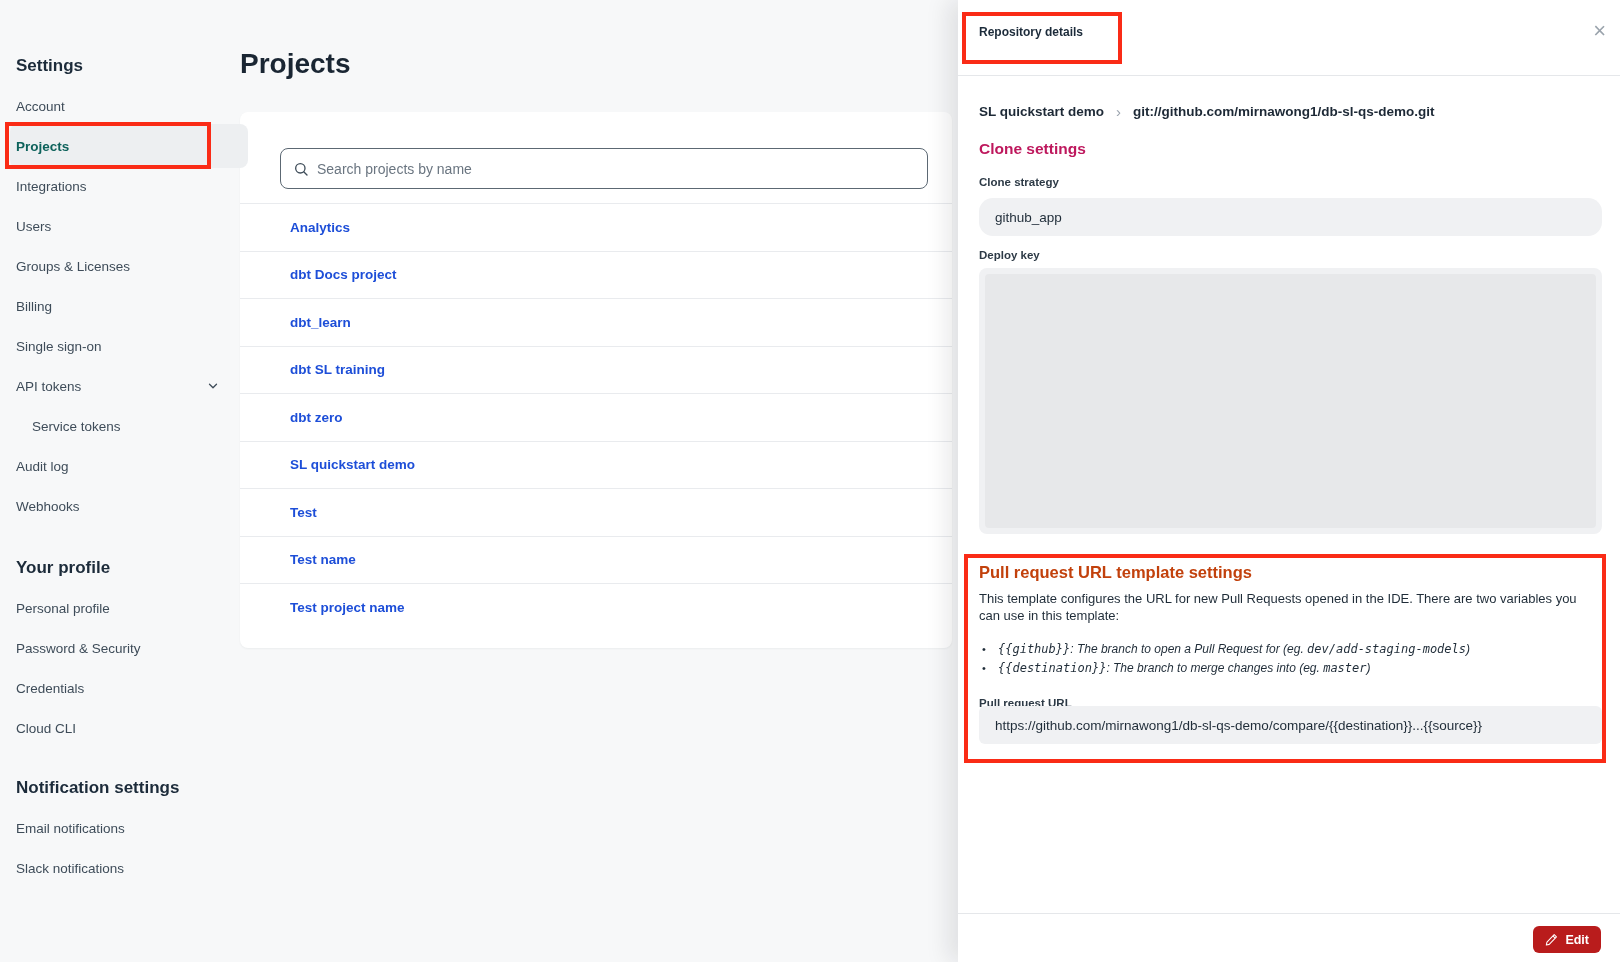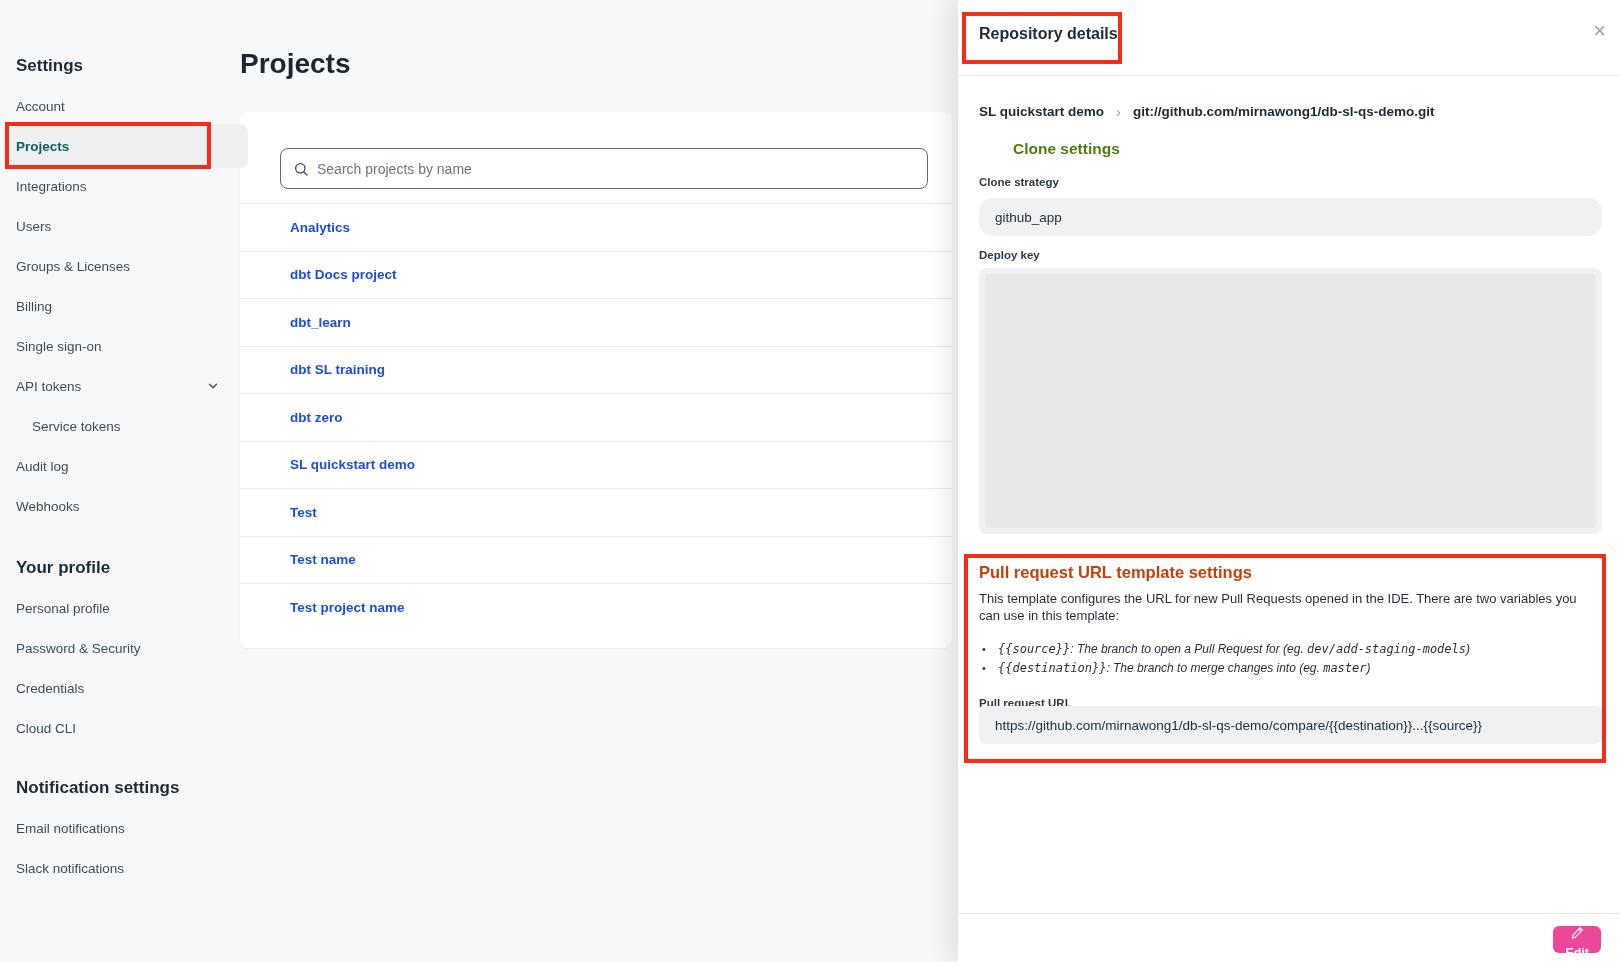--- a/index.html
+++ b/index.html
@@ -24,46 +24,46 @@
   .page-title { position:absolute; left:240px; top:48px; font-size:28px; font-weight:700; color:#1a2633; }
   .card { position:absolute; left:240px; top:112px; width:712px; height:536px; background:#ffffff; border-radius:8px; box-shadow:0 1px 2px rgba(20,30,40,0.05); overflow:hidden; }
   .search-wrap { position:absolute; left:40px; top:36px; width:648px; height:41px; border:1.5px solid #5c6873; border-radius:8px; background:#fff; display:flex; align-items:center; padding:0 12px; }
   .search-wrap input { border:none; outline:none; flex:1; font-family:"Liberation Sans",sans-serif; font-size:14px; color:#1f2c38; background:transparent; margin-left:8px; }
   .search-wrap input::placeholder { color:#6a7580; }
   .rows { position:absolute; left:0; top:91px; width:712px; }
   .prow { height:47.5px; display:flex; align-items:center; padding-left:50px; border-top:1px solid #e9ebee; font-size:13.5px; font-weight:700; color:#1d4ed8; cursor:pointer; }
 
   
   .panel { position:absolute; left:958px; top:0; width:662px; height:962px; background:#ffffff; box-shadow:-10px 0 22px rgba(16,24,32,0.10); }
-  .panel-title { position:absolute; left:21px; top:25px; font-size:16px; font-weight:700; color:#1c2b3a; }
+  .panel-title { position:absolute; left:21px; top:25px; font-size:12px; font-weight:700; color:#1c2b3a; }
   .rb-title { position:absolute; left:4px; top:12px; width:160px; height:52px; border:4px solid #fa2b16; }
   .close-x { position:absolute; right:14px; top:20px; font-size:22px; line-height:22px; color:#9aa3ac; cursor:pointer; font-weight:400; }
   .hdr-divider { position:absolute; left:0; top:75px; width:662px; height:1px; background:#e5e7ea; }
 
   .crumb { position:absolute; left:21px; top:103px; display:flex; align-items:center; font-size:13.5px; font-weight:700; color:#1d2936; }
   .crumb .sep { margin:0 12px; color:#9aa3ad; font-size:15px; font-weight:400; }
 
-  .sec-h { position:absolute; left:21px; font-size:15.5px; font-weight:700; color:#4d7c0f;margin-left:34px; }
+  .sec-h { position:absolute; left:21px; font-size:15.5px; font-weight:700; color:#be185d; }
   .fld-label { position:absolute; left:21px; font-size:11.5px; font-weight:700; color:#2d3a46; }
   .fld { position:absolute; left:21px; width:623px; height:38px; background:#f0f1f3; border-radius:6px; display:flex; align-items:center; padding-left:16px; font-size:13.5px; color:#1f2c38; }
 
   .deploy-outer { position:absolute; left:21px; top:268px; width:623px; height:266px; background:#f0f1f3; border-radius:8px; }
   .deploy-inner { position:absolute; left:6px; top:6px; right:6px; bottom:6px; background:#e7e8ea; border-radius:4px; }
 
   .rb-pr { position:absolute; left:6px; top:554px; width:642px; height:209px; border:4px solid #fa2b16; }
   .pr-h { position:absolute; left:21px; top:563px; font-size:16.5px; font-weight:700; color:#c2410c; }
   .pr-desc { position:absolute; left:21px; top:590px; width:600px; font-size:13px; line-height:17px; color:#1f2c38; }
   .pr-bullets { position:absolute; left:24px; top:640px; font-size:12px; color:#1f2c38; }
   .pr-bullets .bl { display:flex; align-items:baseline; line-height:19px; }
   .pr-bullets .dot { width:16px; color:#1f2c38; font-size:11px; }
   .code-it { font-family:"DejaVu Sans Mono", monospace; font-style:italic; font-size:12px; }
   .desc-it { font-style:italic; font-size:12px; }
 
   .footer-divider { position:absolute; left:0; top:913px; width:662px; height:1px; background:#e5e7ea; }
-  .edit-btn { position:absolute; right:19px; top:926px; height:27px; padding:0 12px; background:#ec4899; color:#ffffff; border:none; border-radius:6px; font-family:"Liberation Sans",sans-serif; font-size:12.5px; font-weight:700; display:flex; align-items:center; gap:7px; cursor:pointer;flex-direction:column; }
+  .edit-btn { position:absolute; right:19px; top:926px; height:27px; padding:0 12px; background:#b91c1c; color:#ffffff; border:none; border-radius:6px; font-family:"Liberation Sans",sans-serif; font-size:12.5px; font-weight:700; display:flex; align-items:center; gap:7px; cursor:pointer; }
 </style>
 </head>
 <body>
 
 <div id="stage">
 
   <nav class="sidebar">
     <div class="sb-heading">Settings</div>
 
     <div class="sb-item">
@@ -183,21 +183,21 @@
     </div>
 
     <span class="rb-pr"></span>
     <div class="pr-h">Pull request URL template settings</div>
     <div class="pr-desc">This template configures the URL for new Pull Requests opened in the IDE. There are two variables you can use in this template:</div>
 
     <div class="pr-bullets">
       <div class="bl">
         <span class="dot">•</span>
         <span>
-          <span class="code-it">{{source}}</span><span class="desc-it">: The branch to open a Pull Request for (eg. </span><span class="code-it">dev/add-staging-models</span><span class="desc-it">)</span>
+          <span class="code-it">{{github}}</span><span class="desc-it">: The branch to open a Pull Request for (eg. </span><span class="code-it">dev/add-staging-models</span><span class="desc-it">)</span>
         </span>
       </div>
       <div class="bl">
         <span class="dot">•</span>
         <span>
           <span class="code-it">{{destination}}</span><span class="desc-it">: The branch to merge changes into (eg. </span><span class="code-it">master</span><span class="desc-it">)</span>
         </span>
       </div>
     </div>
 

